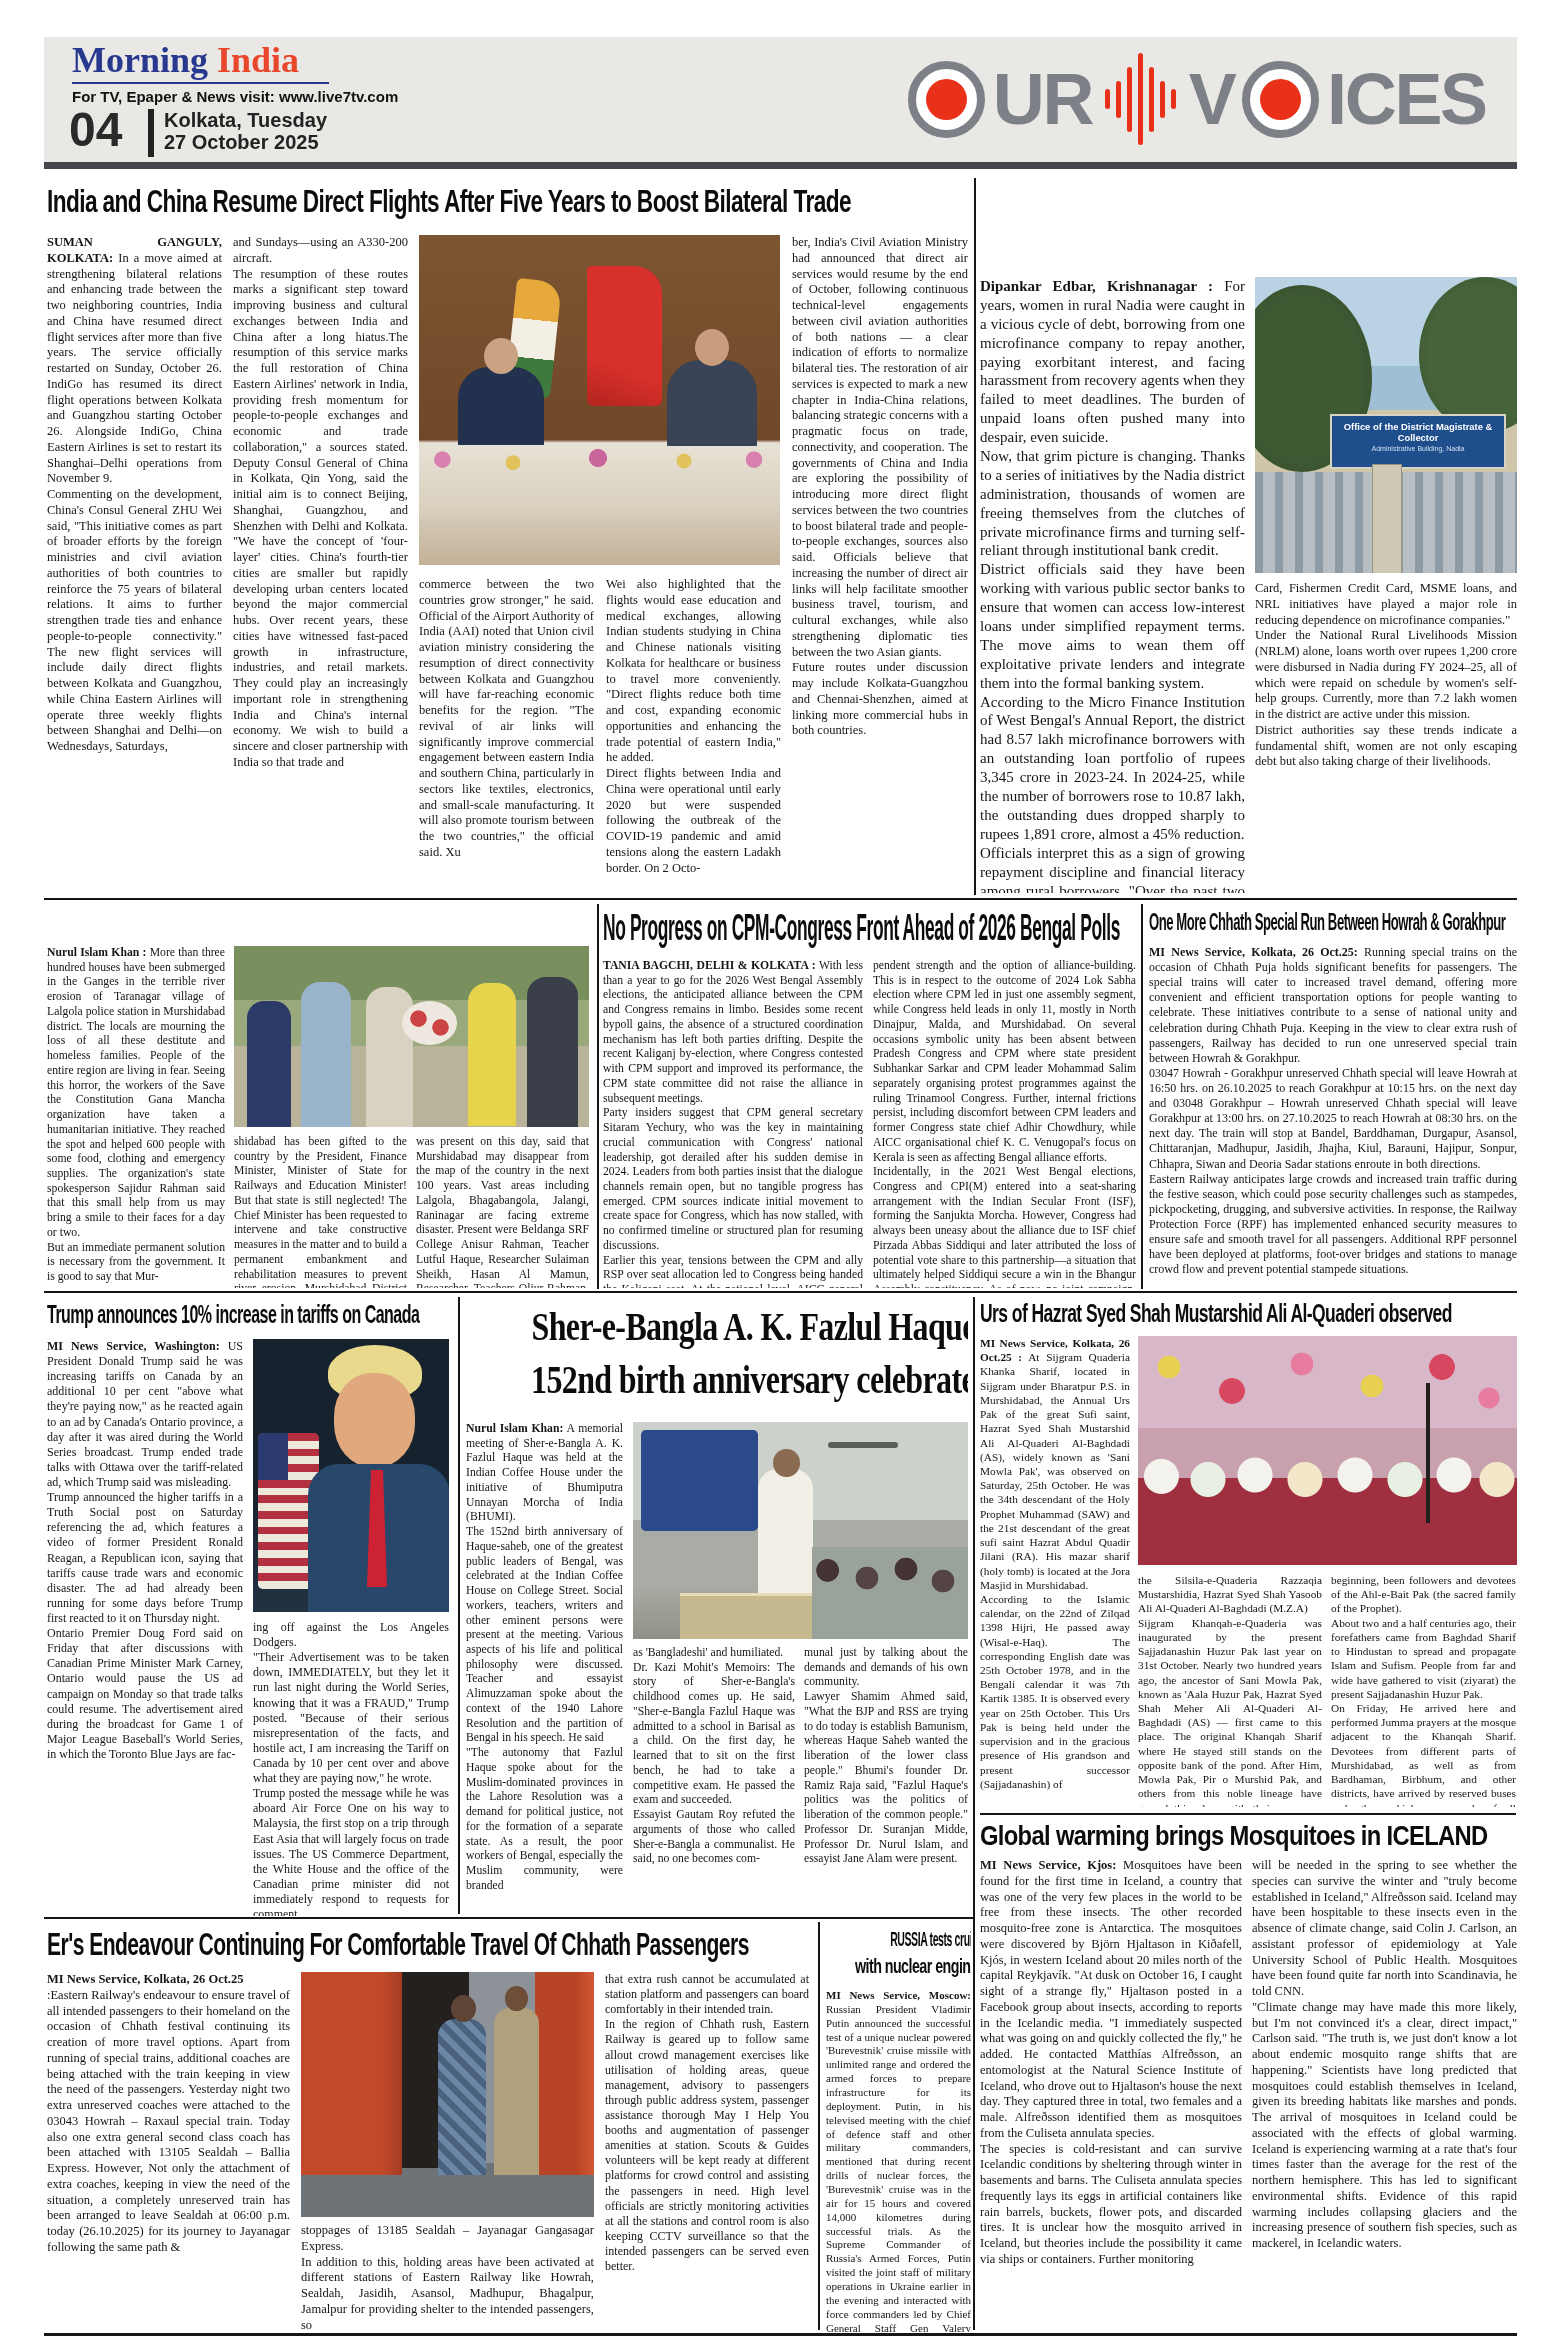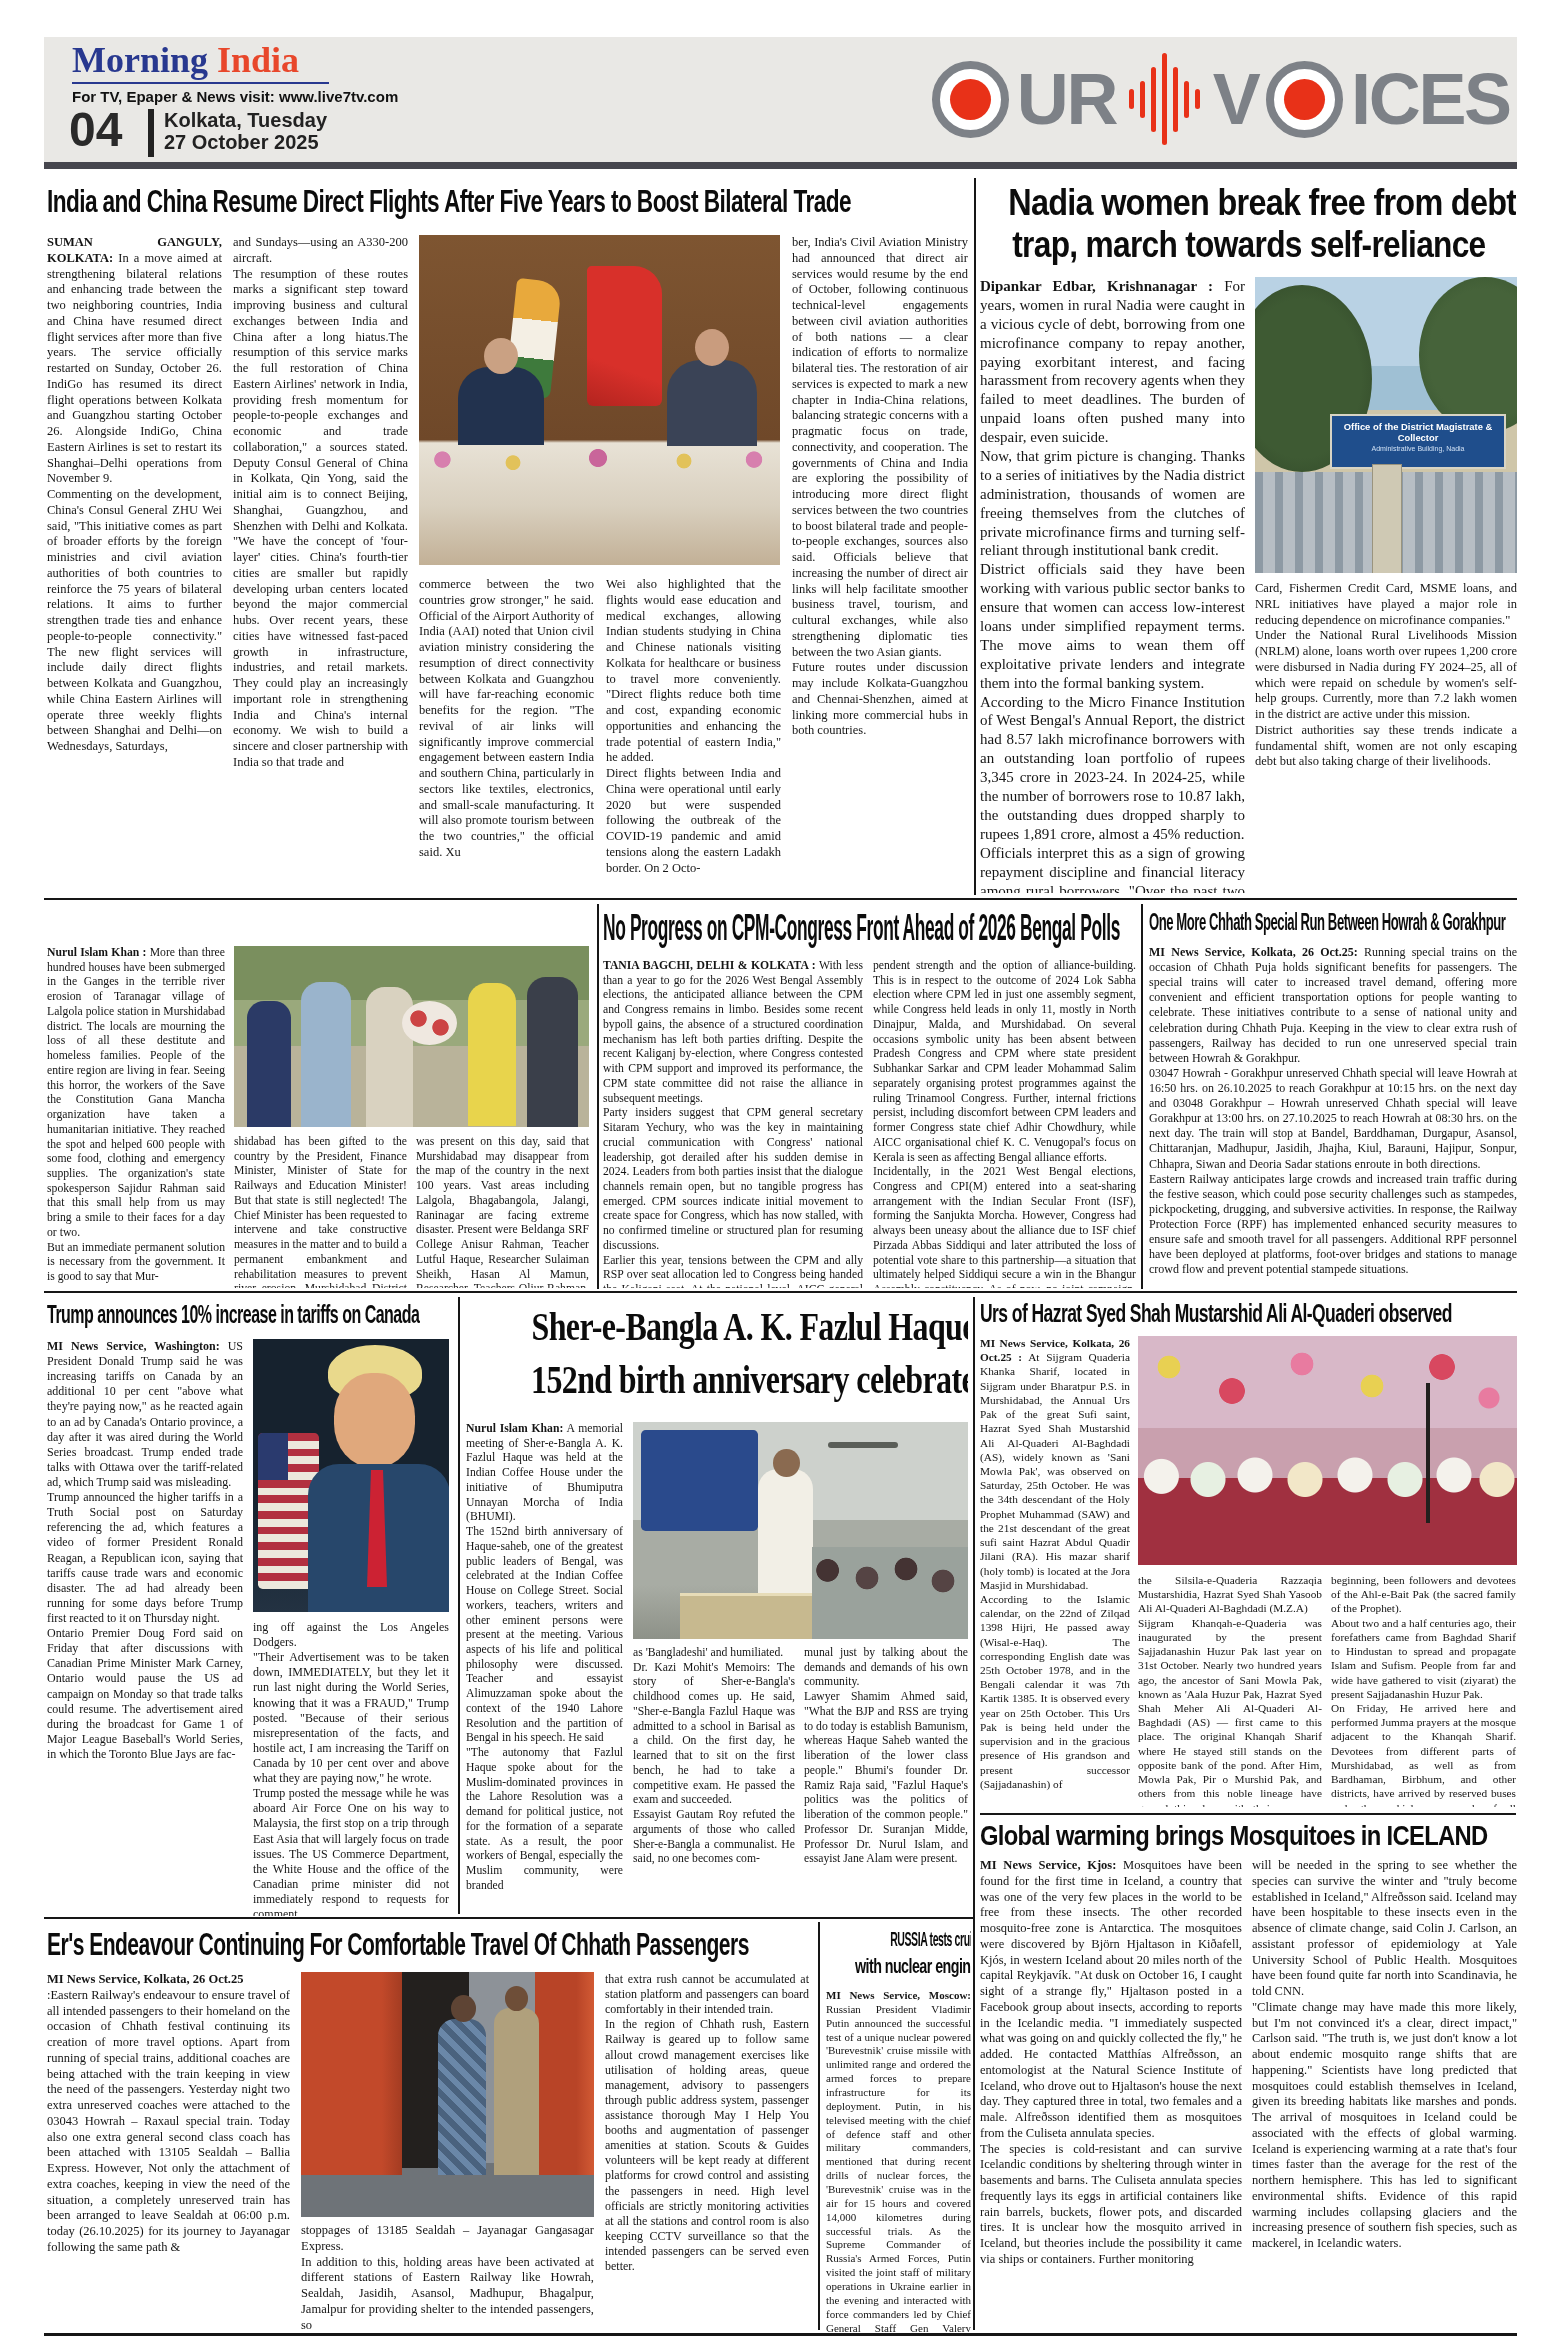--- a/index.html
+++ b/index.html
@@ -46,21 +46,21 @@
     </div>
     <div class="abs" style="left:28px;top:45px;width:257px;height:2.3px;background:#28388f;"></div>
     <div class="abs tagline" style="left:28px;top:51px;font-size:15px;">For TV, Epaper &amp; News visit: www.live7tv.com</div>
     <div class="abs pagenum" style="left:25px;top:69px;font-size:48px;line-height:1;">04</div>
     <div class="abs" style="left:104px;top:72px;width:5.5px;height:48px;background:#222;"></div>
     <div class="abs citydate" style="left:120px;top:72px;font-size:20px;">
       <div>Kolkata, Tuesday</div>
       <div>27 October 2025</div>
     </div>
 
-    <div class="abs ourvoices" style="left:888px;top:23.4px;height:78px;align-items:center;">
+    <div class="abs ourvoices" style="left:864px;top:23.4px;height:78px;align-items:center;">
       <span class="ov-o">
           <i></i>
         </span>
         <span class="ov-word">UR</span>
       <span class="wave">
         <i style="height:20px;"></i>
           <i style="height:37px;"></i>
           <i style="height:65px;"></i>
           <i style="height:92px;"></i>
           <i style="height:65px;"></i>
@@ -103,24 +103,20 @@
     <span class="bt">Wei also highlighted that the flights would ease education and medical exchanges, allowing Indian students studying in China and Chinese nationals visiting Kolkata for healthcare or business to travel more conveniently. "Direct flights reduce both time and cost, expanding economic opportunities and enhancing the trade potential of eastern India," he added.
 Direct flights between India and China were operational until early 2020 but were suspended following the outbreak of the COVID-19 pandemic and amid tensions along the eastern Ladakh border. On 2 Octo-</span>
   </div>
   <div class="col" style="left:792px;top:235px;width:176px;height:658px;font-size:12.5px;">
     <span class="bt">ber, India's Civil Aviation Ministry had announced that direct air services would resume by the end of October, following continuous technical-level engagements between civil aviation authorities of both nations — a clear indication of efforts to normalize bilateral ties. The restoration of air services is expected to mark a new chapter in India-China relations, balancing strategic concerns with a pragmatic focus on trade, connectivity, and cooperation. The governments of China and India are exploring the possibility of introducing more direct flight services between the two countries to boost bilateral trade and people-to-people exchanges, sources also said. Officials believe that increasing the number of direct air links will help facilitate smoother business travel, tourism, and cultural exchanges, while also strengthening diplomatic ties between the two Asian giants.
 Future routes under discussion may include Kolkata-Guangzhou and Chennai-Shenzhen, aimed at linking more commercial hubs in both countries.</span>
   </div>
 
   <div class="abs vline" style="left:974px;top:178px;width:1.6px;height:717px;"></div>
 
-  <div class="abs hl hlc" style="left:980px;top:182px;width:536px;height:87px;font-size:36px;line-height:42px;">
-    <span class="ln" style="transform:scaleX(0.9);">Nadia women break free from debt</span><br>
-    <span class="ln" style="transform:scaleX(0.88);">trap, march towards self-reliance</span>
-  </div>
   <div class="col" style="left:980px;top:277px;width:265px;height:616px;font-size:15px;">
     <b class="byline">Dipankar Edbar, Krishnanagar :</b><span class="bt"> For years, women in rural Nadia were caught in a vicious cycle of debt, borrowing from one microfinance company to repay another, paying exorbitant interest, and facing harassment from recovery agents when they failed to meet deadlines. The burden of unpaid loans often pushed many into despair, even suicide.
 Now, that grim picture is changing. Thanks to a series of initiatives by the Nadia district administration, thousands of women are freeing themselves from the clutches of private microfinance firms and turning self-reliant through institutional bank credit.
 District officials said they have been working with various public sector banks to ensure that women can access low-interest loans under simplified repayment terms. The move aims to wean them off exploitative private lenders and integrate them into the formal banking system.
 According to the Micro Finance Institution of West Bengal's Annual Report, the district had 8.57 lakh microfinance borrowers with an outstanding loan portfolio of rupees 3,345 crore in 2023-24. In 2024-25, while the number of borrowers rose to 10.87 lakh, the outstanding dues dropped sharply to rupees 1,891 crore, almost a 45% reduction.
 Officials interpret this as a sign of growing repayment discipline and financial literacy among rural borrowers. "Over the past two years, we've focused on connecting women's self-help groups with formal credit lines through various government schemes," said a senior district official. "Programs like Kisan Credit</span>
   </div>
   <div class="abs photo" style="left:1255px;top:277px;width:262px;height:296px;background:linear-gradient(180deg,#b9d2e4 0 30%,#9fc0d4 30% 45%,#cfc6a9 45% 100%);">
     <div class="abs" style="left:-23.4px;top:7.8px;width:140px;height:187px;background:radial-gradient(ellipse at center,#3e5a33 0 60%,#2e4426 100%);border-radius:50%;"></div>
     <div class="abs" style="left:164px;top:0px;width:132px;height:156px;background:radial-gradient(ellipse at center,#46633a 0 60%,#34512c 100%);border-radius:50%;"></div>

